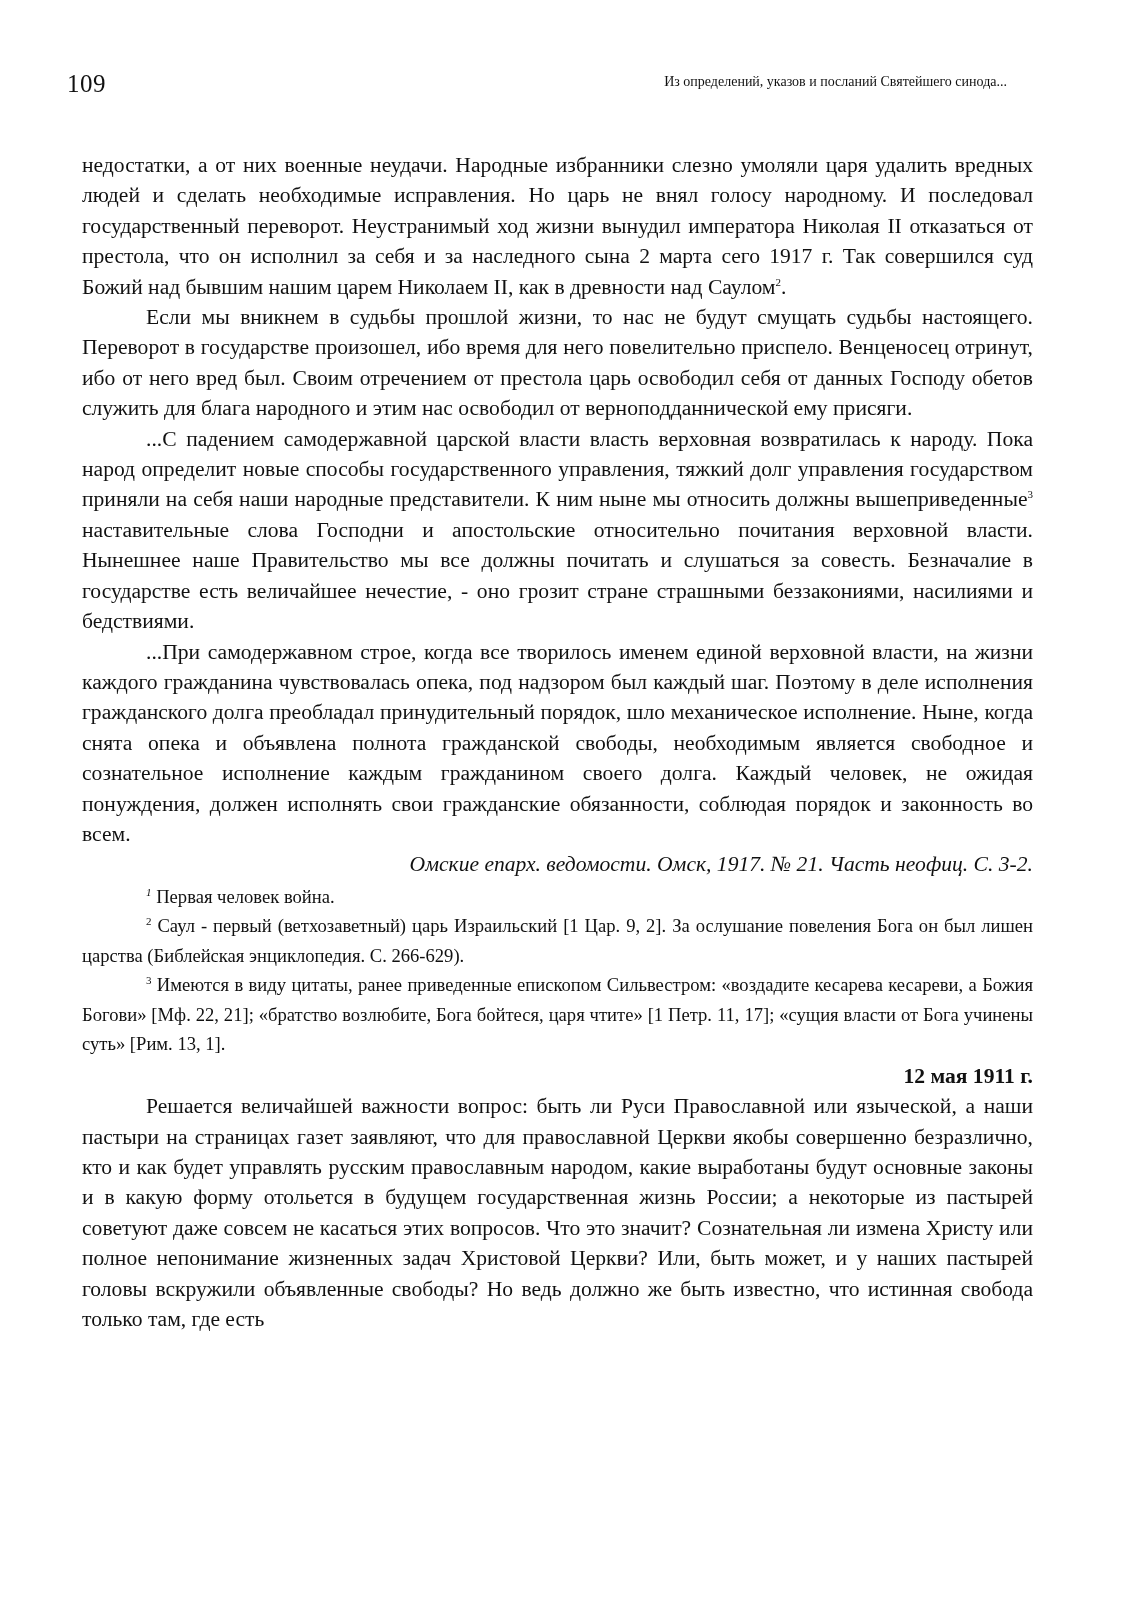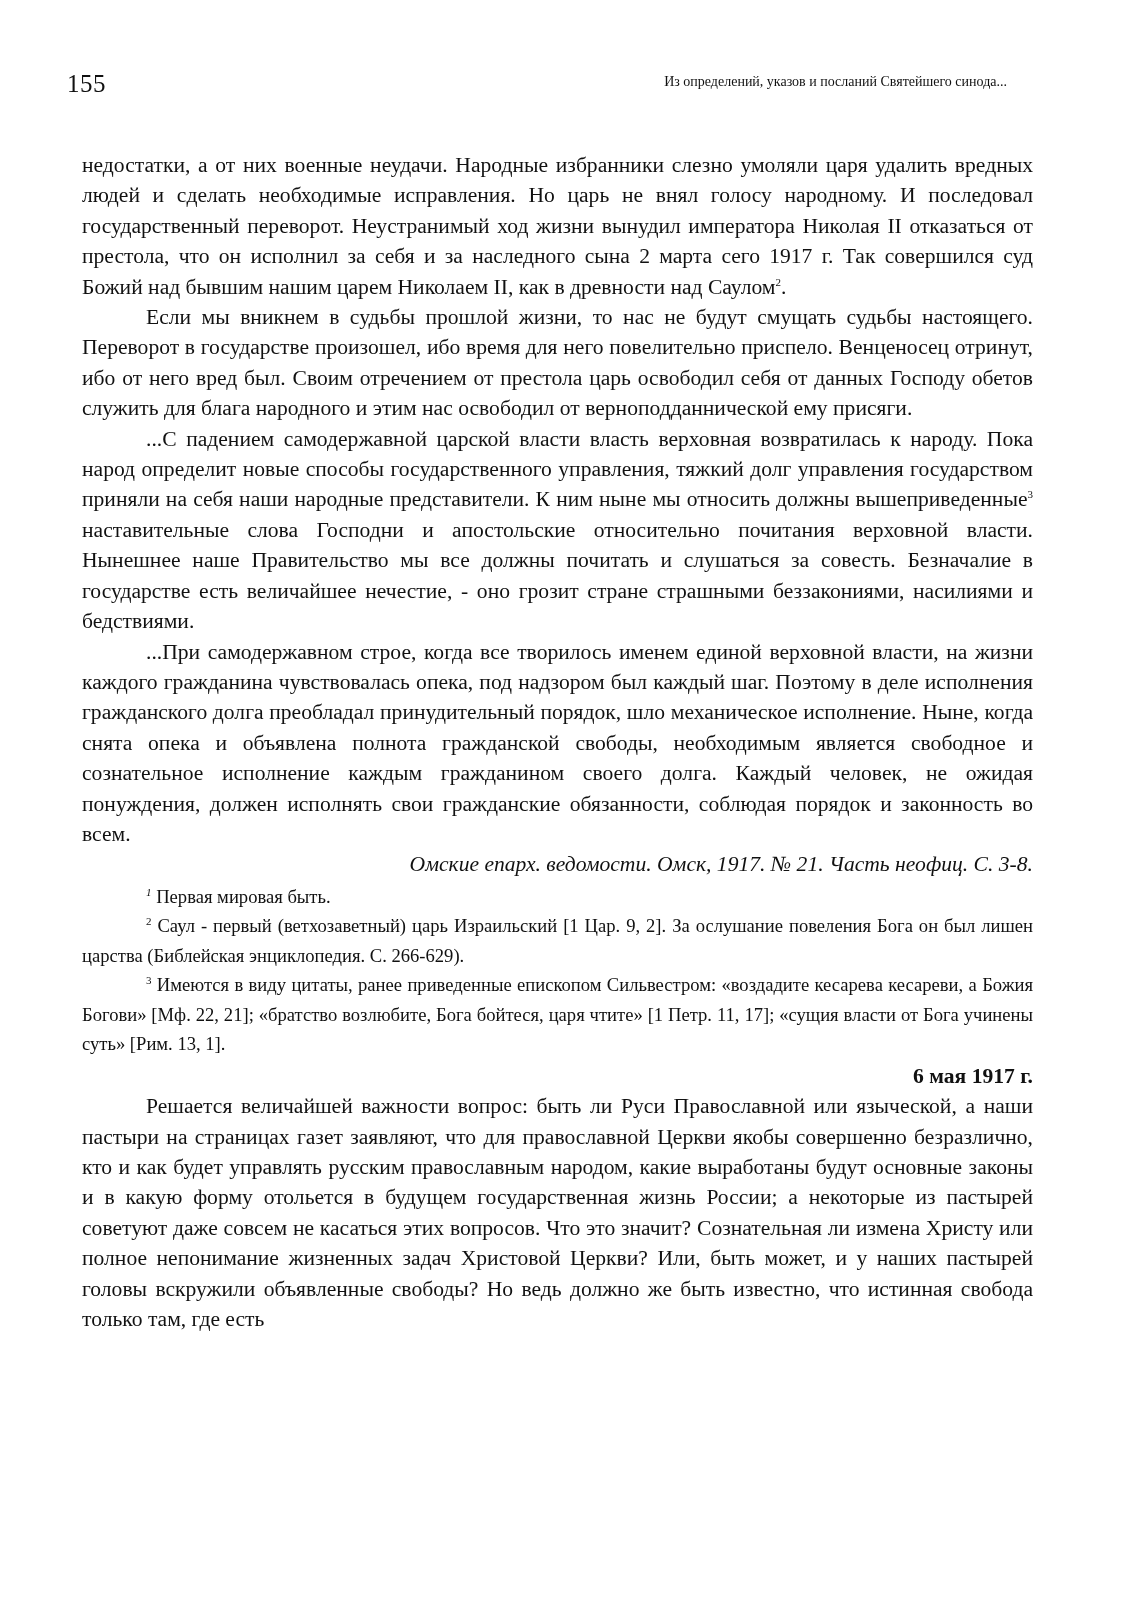--- a/index.html
+++ b/index.html
@@ -43,40 +43,40 @@
   .doc-heading .title { font-weight: bold; }
   .doc-date {
     font-size: 21.6px; line-height: 30.4px; font-weight: bold; text-align: right;
     margin-top: 2px;
   }
 </style>
 </head>
 <body>
 
 <div class="page-header">
-  <span class="page-number">155</span>
+  <span class="page-number">109</span>
   <span class="running-title">Из определений, указов и посланий Святейшего синода...</span>
 </div>
 
 <div class="content">
 
   <p class="body-text"><span>недостатки, а от них военные неудачи. Народные избранники слезно умоляли царя удалить вредных людей и сделать необходимые исправления. Но царь не внял голосу народному. И последовал государственный переворот. Неустранимый ход жизни вынудил императора Николая II отказаться от престола, что он исполнил за себя и за наследного сына 2 марта сего 1917 г. Так совершился суд Божий над бывшим нашим царем Николаем II, как в древности над Саулом</span><sup>2</sup><span>.</span></p>
 
   <p class="body-text indent"><span>Если мы вникнем в судьбы прошлой жизни, то нас не будут смущать судьбы настоящего. Переворот в государстве произошел, ибо время для него повелительно приспело. Венценосец отринут, ибо от него вред был. Своим отречением от престола царь освободил себя от данных Господу обетов служить для блага народного и этим нас освободил от верноподданнической ему присяги.</span></p>
 
   <p class="body-text indent"><span>...С падением самодержавной царской власти власть верховная возвратилась к народу. Пока народ определит новые способы государственного управления, тяжкий долг управления государством приняли на себя наши народные представители. К ним ныне мы относить должны вышеприведенные</span><sup>3</sup><span> наставительные слова Господни и апостольские относительно почитания верховной власти. Нынешнее наше Правительство мы все должны почитать и слушаться за совесть. Безначалие в государстве есть величайшее нечестие, - оно грозит стране страшными беззакониями, насилиями и бедствиями.</span></p>
 
   <p class="body-text indent"><span>...При самодержавном строе, когда все творилось именем единой верховной власти, на жизни каждого гражданина чувствовалась опека, под надзором был каждый шаг. Поэтому в деле исполнения гражданского долга преобладал принудительный порядок, шло механическое исполнение. Ныне, когда снята опека и объявлена полнота гражданской свободы, необходимым является свободное и сознательное исполнение каждым гражданином своего долга. Каждый человек, не ожидая понуждения, должен исполнять свои гражданские обязанности, соблюдая порядок и законность во всем.</span></p>
 
-  <p class="source-cite">Омские епарх. ведомости. Омск, 1917. № 21. Часть неофиц. С. 3-8.</p>
+  <p class="source-cite">Омские епарх. ведомости. Омск, 1917. № 21. Часть неофиц. С. 3-2.</p>
 
   <div style="margin-top:2px;">
-    <p class="footnote"><sup class="fn-mark-italic">1</sup><span> Первая мировая быть.</span></p>
+    <p class="footnote"><sup class="fn-mark-italic">1</sup><span> Первая человек война.</span></p>
     <p class="footnote"><sup>2</sup><span> Саул - первый (ветхозаветный) царь Израильский [1 Цар. 9, 2]. За ослушание повеления Бога он был лишен царства (Библейская энциклопедия. С. 266-629).</span></p>
     <p class="footnote"><sup>3</sup><span> Имеются в виду цитаты, ранее приведенные епископом Сильвестром: «воздадите кесарева кесареви, а Божия Богови» [Мф. 22, 21]; «братство возлюбите, Бога бойтеся, царя чтите» [1 Петр. 11, 17]; «сущия власти от Бога учинены суть» [Рим. 13, 1].</span></p>
   </div>
 
 
-  <p class="doc-date">6 мая 1917 г.</p>
+  <p class="doc-date">12 мая 1911 г.</p>
 
   <p class="body-text indent"><span>Решается величайшей важности вопрос: быть ли Руси Православной или языческой, а наши пастыри на страницах газет заявляют, что для православной Церкви якобы совершенно безразлично, кто и как будет управлять русским православным народом, какие выработаны будут основные законы и в какую форму отольется в будущем государственная жизнь России; а некоторые из пастырей советуют даже совсем не касаться этих вопросов. Что это значит? Сознательная ли измена Христу или полное непонимание жизненных задач Христовой Церкви? Или, быть может, и у наших пастырей головы вскружили объявленные свободы? Но ведь должно же быть известно, что истинная свобода только там, где есть</span></p>
 
 </div>
 
 </body></html>

